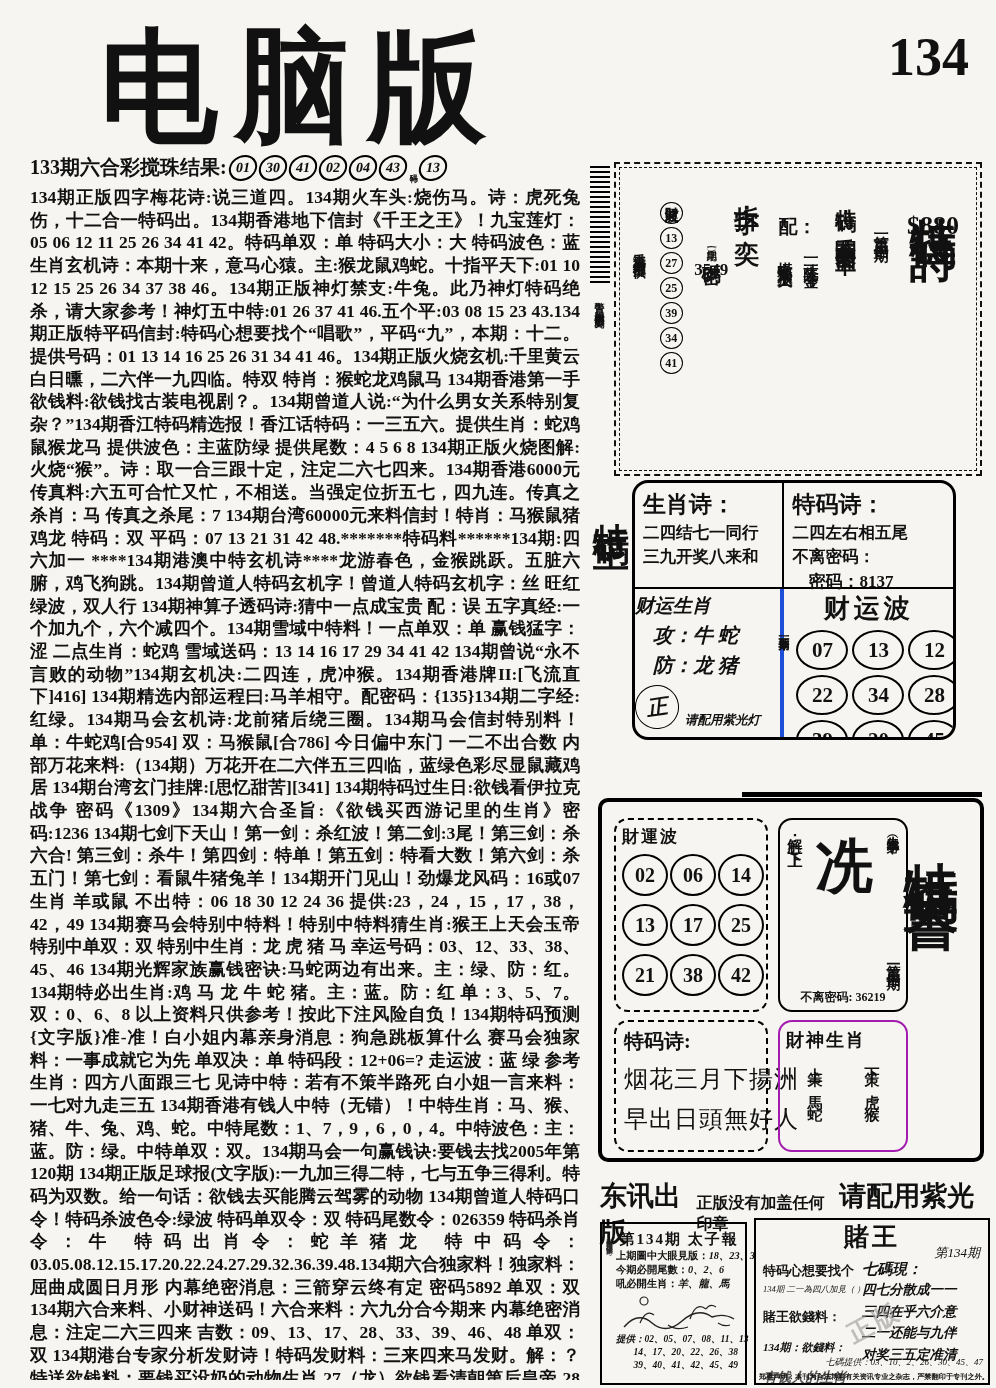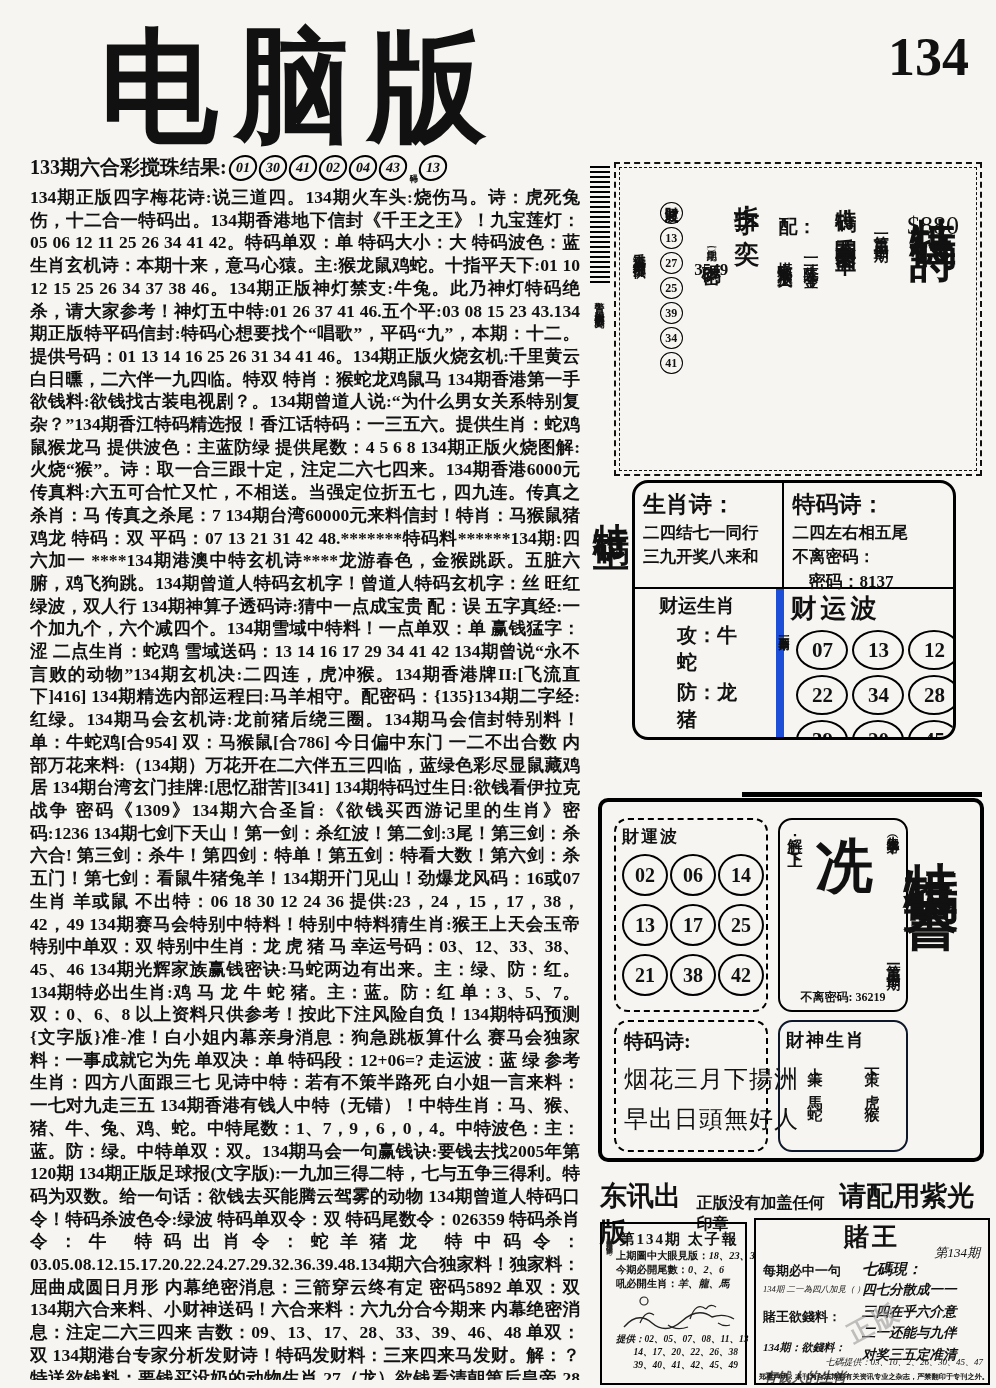--- a/index.html
+++ b/index.html
@@ -40,31 +40,31 @@
   .mima-val{font-size:17px;font-weight:700;margin-top:10px;}
   .chaizi-main{font-size:25px;font-weight:800;letter-spacing:3px;}
   .col-pei{display:flex;flex-direction:column;align-items:center;margin-top:34px;}
   .pei-label{font-size:19px;font-weight:800;}
   .pei-cols{display:flex;gap:7px;margin-top:10px;}
   .pei-col{font-size:15px;font-weight:700;letter-spacing:2px;}
   .col-tema{font-size:21px;font-weight:800;letter-spacing:3px;margin-top:12px;}
   .col-issue{font-size:15px;font-weight:600;letter-spacing:2px;margin-top:44px;}
   .col-title{display:flex;flex-direction:column;align-items:center;}
   .title-v{font-size:46px;font-weight:900;letter-spacing:9px;}
-  .price{font-size:26px;font-weight:400;margin-top:4px;}
+  .price{font-size:26px;font-weight:700;margin-top:4px;}
 
   
   .tema-wang-label{left:586px;top:494px;font-size:36px;font-weight:900;letter-spacing:8px;}
   .box-b{left:632px;top:480px;width:324px;height:260px;border:3px solid #000;border-radius:16px;
          overflow:hidden;box-sizing:border-box;background:#f6f5f1;}
   .bb-grid{display:grid;grid-template-columns:47% 53%;grid-template-rows:106px auto;height:100%;}
   .bb-tl{border-right:2px solid #000;border-bottom:2px solid #000;padding:6px 8px;}
   .bb-tr{border-bottom:2px solid #000;padding:6px 8px;}
-  .bb-bl{border-right:8px solid #1d4ed8;padding:4px 24px;position:relative;}
-  .bb-br{padding:2px 6px;}
+  .bb-bl{border-right:4px solid #1d4ed8;padding:4px 0;position:relative;font-style:italic;}
+  .bb-br{padding:2px 6px;text-align:center;}
   .bb-h{font-size:23px;font-weight:800;}
   .bb-line{font-size:16.5px;font-weight:700;margin-top:2px;}
   .bb-mima{font-size:17px;font-weight:800;margin-top:2px;padding-left:16px;}
   .bb-cs-title{font-size:19px;font-weight:800;}
   .bb-cs-line{font-size:20px;font-weight:800;margin-top:3px;padding-left:18px;}
   .seal-row{display:flex;align-items:flex-end;gap:6px;margin-top:6px;}
   .seal{width:42px;height:42px;border:1.5px solid #000;border-radius:50%;display:flex;align-items:center;
         justify-content:center;font-size:21px;font-weight:800;transform:rotate(-8deg);}
   .uv-note{font-size:12.5px;font-weight:700;}
   .bb-cyb-title{font-size:26px;font-weight:800;letter-spacing:4px;}
@@ -90,21 +90,21 @@
   .jie-label{font-size:15px;font-weight:700;}
   .jie-char{font-size:58px;font-weight:800;line-height:1.4;}
   .songzi{font-size:12.5px;font-weight:800;letter-spacing:1px;}
   .jie-mima{font-size:12px;font-weight:800;text-align:center;white-space:nowrap;margin-top:20px;}
   .tianshu{right:12px;top:16px;font-size:54px;font-weight:900;letter-spacing:12px;font-family:"DejaVu Serif",serif;}
   .issue-v3{right:78px;top:152px;font-size:14px;font-weight:600;letter-spacing:2px;}
   .temashi2{position:absolute;left:12px;top:218px;width:154px;height:132px;border:2px dashed #000;border-radius:14px;
             padding:6px 8px;box-sizing:border-box;}
   .ts2-label{font-size:20px;font-weight:800;}
   .ts2-line{font-size:24px;font-weight:400;margin-top:8px;letter-spacing:1px;white-space:nowrap;}
-  .caishen{position:absolute;left:176px;top:218px;width:130px;height:132px;border:2px solid #0f172a;border-radius:14px;
+  .caishen{position:absolute;left:176px;top:218px;width:130px;height:132px;border:2px solid #a21caf;border-radius:14px;
            padding:6px;box-sizing:border-box;}
   .cs-title{font-size:18px;font-weight:800;letter-spacing:2px;}
   .cs-cols{display:flex;justify-content:space-around;margin-top:4px;height:92px;}
   .cs-col{font-size:15px;font-weight:800;letter-spacing:4px;}
 
   
   .pub-row{left:600px;top:1178px;width:384px;display:flex;justify-content:space-between;align-items:center;}
   .pub-name{font-size:27px;font-weight:800;}
   .pub-note{font-size:16px;font-weight:700;}
   .pub-uv{font-size:27px;font-weight:800;}
@@ -307,21 +307,21 @@
       <span>提供：</span><span>02、05、07、08、11、13</span>
       <span class="cont">14、17、20、22、26、38</span>
       <span class="cont">39、40、41、42、45、49</span>
     </div>
   </div>
 
   <div class="abs box-e">
     <div class="e-title">賭王</div>
     <div class="e-issue">第134期</div>
     <div class="e-left">
-      <div class="e-l1">每期必中一句</div>
+      <div class="e-l1">特码心想要找个</div>
       <div class="e-l2">134期 二一為四八加見（ ）</div>
       <div class="e-l3">賭王欲錢料：</div>
       <div class="e-l4">134期：欲錢料：</div>
       <div class="e-l5">有钱人的生肖</div>
     </div>
     <div class="e-right">
       <div class="e-qima">七碼現：</div>
       <div class="e-poem">四七分散成一一</div>
       <div class="e-poem">三四在乎六介意</div>
       <div class="e-poem">二一还能与九伴</div>

